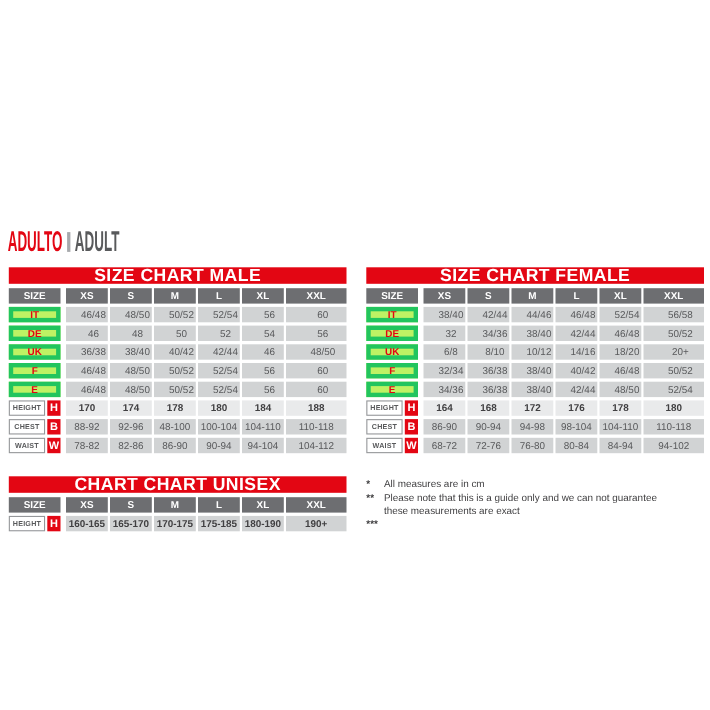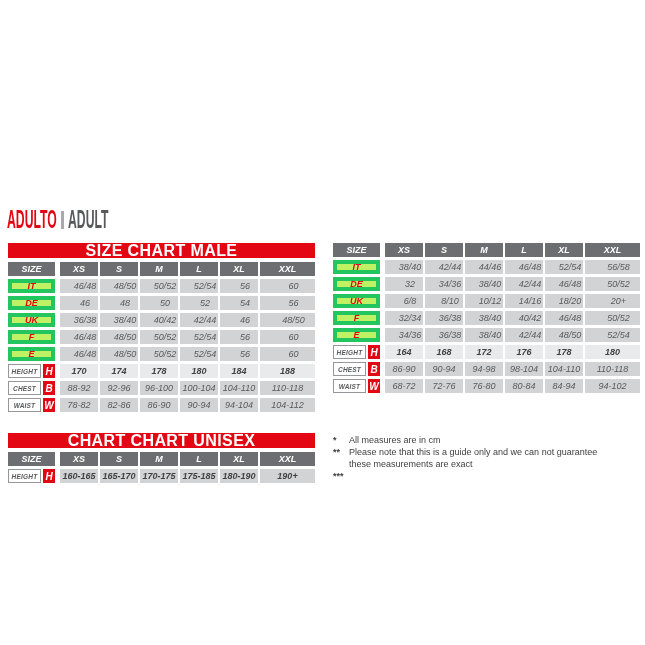--- a/index.html
+++ b/index.html
@@ -23,21 +23,21 @@
   .t-male   { left:8px;   top:218px; }
   .t-female { left:333px; top:218px; }
   .t-unisex { left:8px;   top:408px; }
 
   .band {
     height:15px; background:#E30613; color:#ffffff;
     font-size:16px; font-weight:bold; letter-spacing:0.4px;
     display:flex; align-items:center; justify-content:center;
     margin-bottom:4px;
   }
-  .trow { display:flex; height:14px; margin-bottom:3px;font-style:italic; }
+  .trow { display:flex; height:14px; margin-bottom:3px; }
   .cell {
     display:flex; align-items:center; justify-content:center;
     font-size:9px; box-sizing:border-box;
   }
   .lab-col { width:47px; margin-right:5px; }
   .d { width:38px; margin-right:2px; }
   .trow .d:last-child { width:55px; margin-right:0; }
 
   .hcell { background:#6D6E71; color:#ffffff; font-weight:bold; }
   .slab  { background:#bef264; border:4px solid #22c55e; color:#E30613; font-weight:bold; }
@@ -143,39 +143,40 @@
         <div class="cell mval d mval-bold mval-light">184</div>
         <div class="cell mval d mval-bold mval-light">188</div>
       </div>
       <div class="trow">
         <div class="mwrap">
           <div class="mlab">CHEST</div>
           <div class="mletter">B</div>
         </div>
         <div class="cell mval d">88-92</div>
         <div class="cell mval d">92-96</div>
-        <div class="cell mval d">96-100</div>
+        <div class="cell mval d">48-100</div>
         <div class="cell mval d">100-104</div>
         <div class="cell mval d">104-110</div>
         <div class="cell mval d">110-118</div>
       </div>
       <div class="trow">
         <div class="mwrap">
           <div class="mlab">WAIST</div>
           <div class="mletter">W</div>
         </div>
         <div class="cell mval d">78-82</div>
         <div class="cell mval d">82-86</div>
         <div class="cell mval d">86-90</div>
         <div class="cell mval d">90-94</div>
         <div class="cell mval d">94-104</div>
         <div class="cell mval d">104-112</div>
       </div>
     </div>
   <div class="size-table t-female">
+      <div class="band">SIZE CHART FEMALE</div>
       <div class="trow">
         <div class="cell hcell lab-col">SIZE</div>
         <div class="cell hcell d">XS</div>
         <div class="cell hcell d">S</div>
         <div class="cell hcell d">M</div>
         <div class="cell hcell d">L</div>
         <div class="cell hcell d">XL</div>
         <div class="cell hcell d">XXL</div>
       </div>
       <div class="trow">

